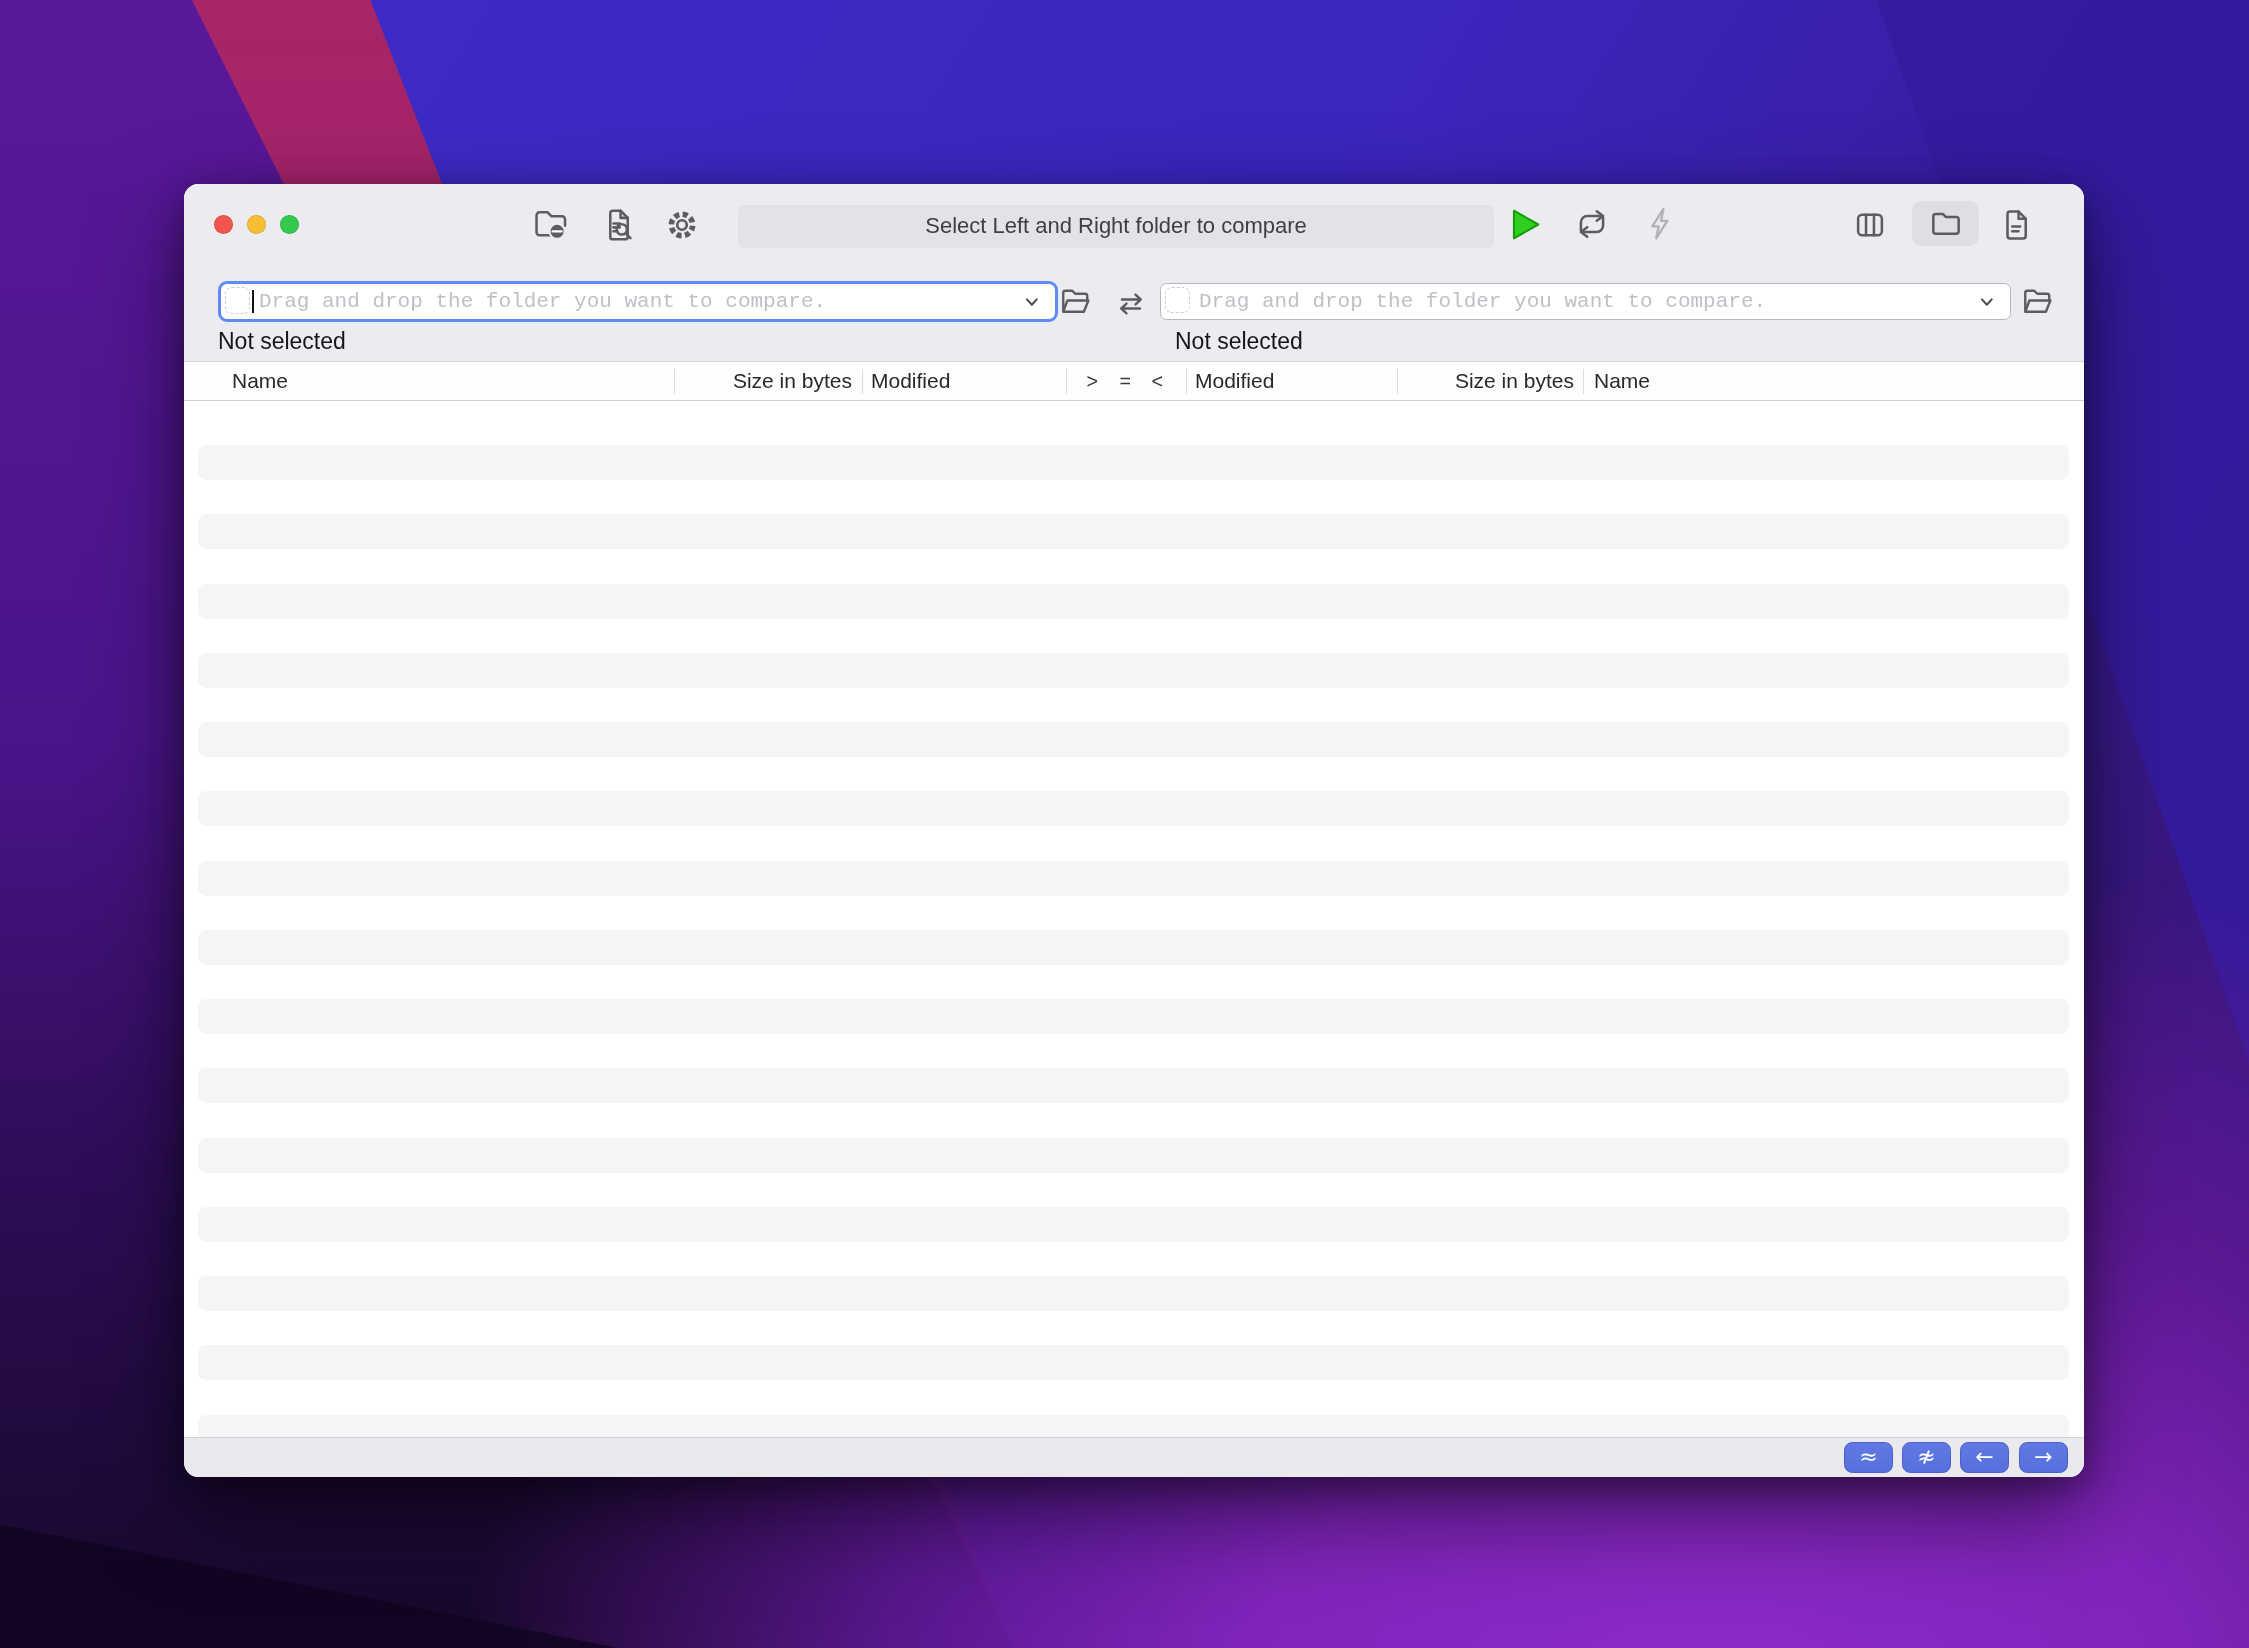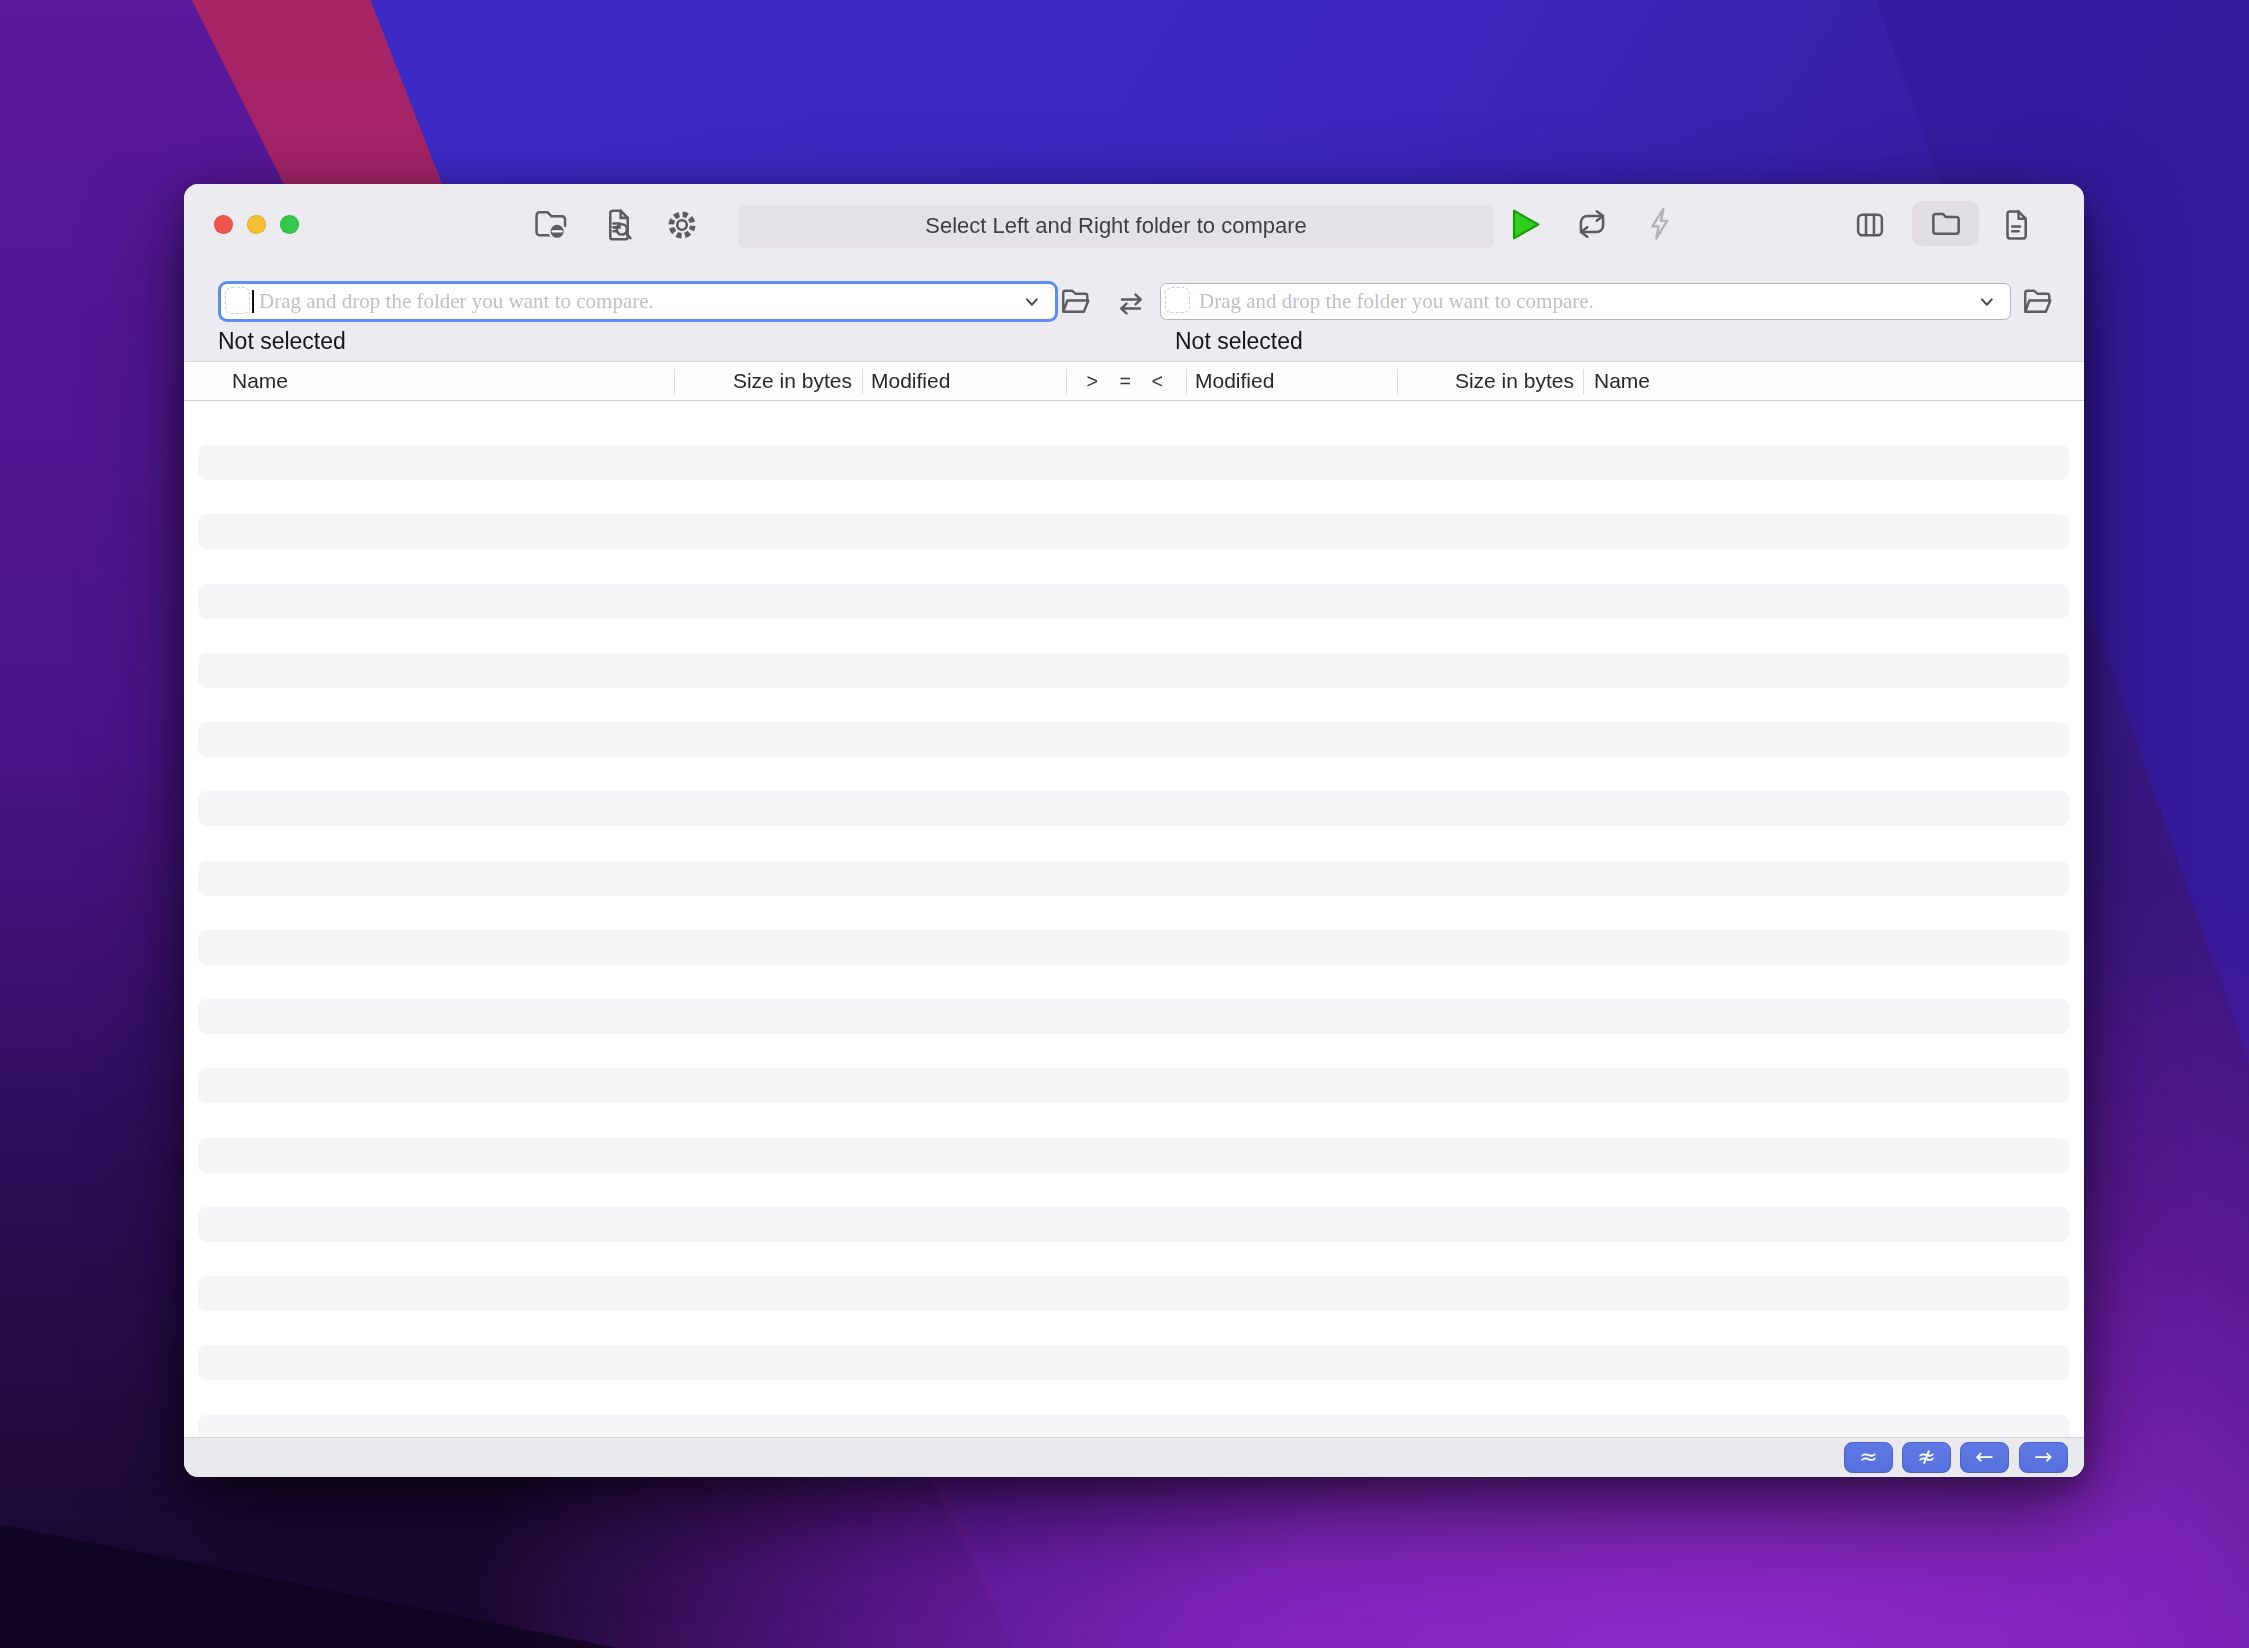--- a/index.html
+++ b/index.html
@@ -37,21 +37,21 @@
   .combo.focused { left:34px; top:97px; width:840px; height:41px;
     border:3.3px solid #5F8CF2; border-radius:9px; }
   .combo.plain { left:976px; top:99px; width:851px; height:37px;
     border:1.2px solid #B6B5BB; border-radius:6.6px; }
   .dropbox { position:absolute; left:4.1px; top:3.3px; width:25.4px; height:27px;
     border:1.6px dashed #C6CBD4; border-radius:6.6px; background:#fff; }
   .combo.plain .dropbox { height:26px; }
   .fakecaret { position:absolute; left:31px; top:5.7px; width:2px; height:23px; background:#111; }
   .combo input { position:absolute; left:38px; right:36px; top:0; height:100%;
     border:none; outline:none; font-size:21px; color:#222; background:transparent;
-    font-family:Liberation Serif, serif; }
+    font-family:Liberation Mono, monospace; }
   .combo input::placeholder { color:#C0BFC6; opacity:1; }
   .chevron { position:absolute; right:13px; top:50%; margin-top:-9.8px; width:19.7px; height:19.7px; }
 
   .small-btn { position:absolute; width:36px; height:36px; }
   .status { position:absolute; top:144px; font-size:23px; color:#161618; }
 
   
   .thead { position:absolute; left:0; top:178px; width:100%; height:39px; background:#FDFDFE;
     border-bottom:0.8px solid #CFCFD4; font-size:21px; color:#29292C; }
   .th { position:absolute; top:0; height:39px; line-height:38px; white-space:nowrap; }

